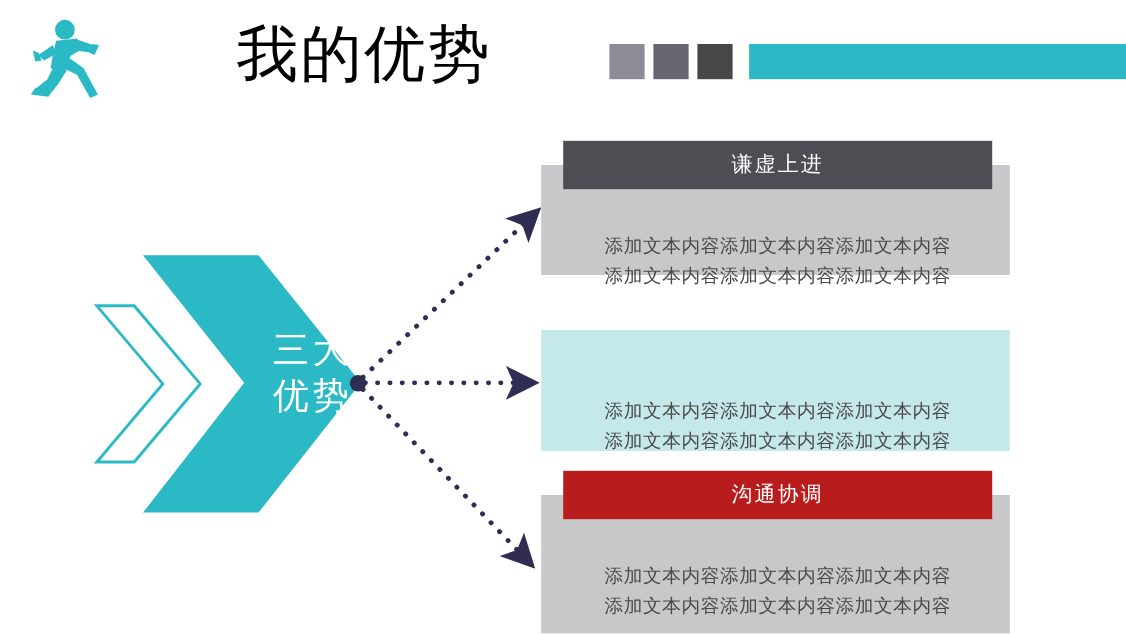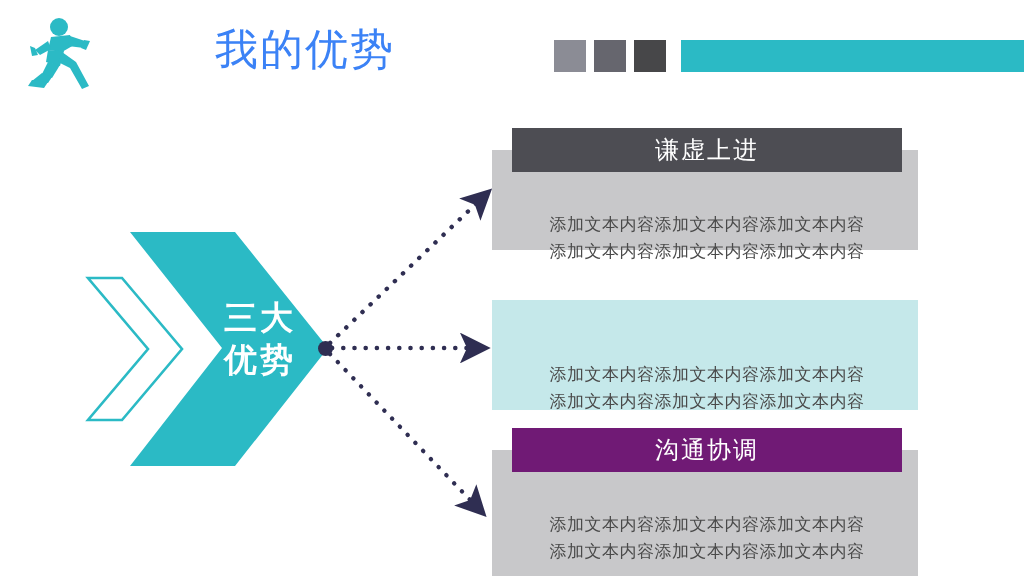--- a/index.html
+++ b/index.html
@@ -27,23 +27,23 @@
     position: absolute;
     left: 18px;
     top: 10px;
     width: 86px;
     height: 86px;
   }
   .slide-title {
     position: absolute;
     left: 215px;
     top: 22px;
-    font-size: 43px;
+    font-size: 56px;
     line-height: 54px;
-    color: #3b82f6;
+    color: #000000;
     letter-spacing: 2px;
     white-space: nowrap;
     font-weight: 400;
   }
   .swatch {
     position: absolute;
     top: 40px;
     width: 32px;
     height: 32px;
   }
@@ -75,25 +75,25 @@
     height: 15px;
     border-radius: 50%;
     background: #2f2e52;
     z-index: 6;
   }
   .center-label {
     position: absolute;
     left: 200px;
     top: 297px;
     width: 120px;
-    text-align: center;
+    text-align: right;
     color: #ffffff;
     font-size: 33px;
     line-height: 42px;
-    font-weight: bold;
+    font-weight: normal;
     letter-spacing: 3px;
     z-index: 5;
     pointer-events: none;
   }
 
   
   .connectors {
     position: absolute;
     left: 0;
     top: 0;
@@ -114,21 +114,21 @@
     width: 426px;
     font-family: Liberation Mono, monospace;
   }
   .card-header {
     position: absolute;
     left: 20px;
     top: 0;
     width: 390px;
     height: 44px;
     color: #ffffff;
-    font-size: 24px;
+    font-size: 19px;
     line-height: 44px;
     text-align: center;
     letter-spacing: 2px;
     z-index: 2;
     box-sizing: border-box;
   }
   .card-text {
     position: absolute;
     left: 20px;
     top: 62px;
@@ -144,21 +144,21 @@
   #card-1 { left: 492px; top: 128px; width: 426px; height: 122px; }
   #card-1 .card-body { height: 100px; background: #c8c8ca; }
   #card-1 .card-header { background: #4d4d53; }
   
   #card-2 { left: 492px; top: 278px; width: 426px; height: 132px; }
   #card-2 .card-body { height: 110px; background: #c5e8ea; }
   #card-2 .card-header { background: #2bbac5; }
   
   #card-3 { left: 492px; top: 428px; width: 426px; height: 148px; }
   #card-3 .card-body { height: 126px; background: #c8c8ca; }
-  #card-3 .card-header { background: #701a75; }
+  #card-3 .card-header { background: #b91c1c; }
 </style>
 </head>
 <body>
 
 <div class="slide">
 
   <div class="logo">
     <svg viewBox="0 0 86 86" width="86" height="86" aria-hidden="true">
       <g fill="#2bbac5">
         <circle cx="41" cy="17" r="9"></circle>

